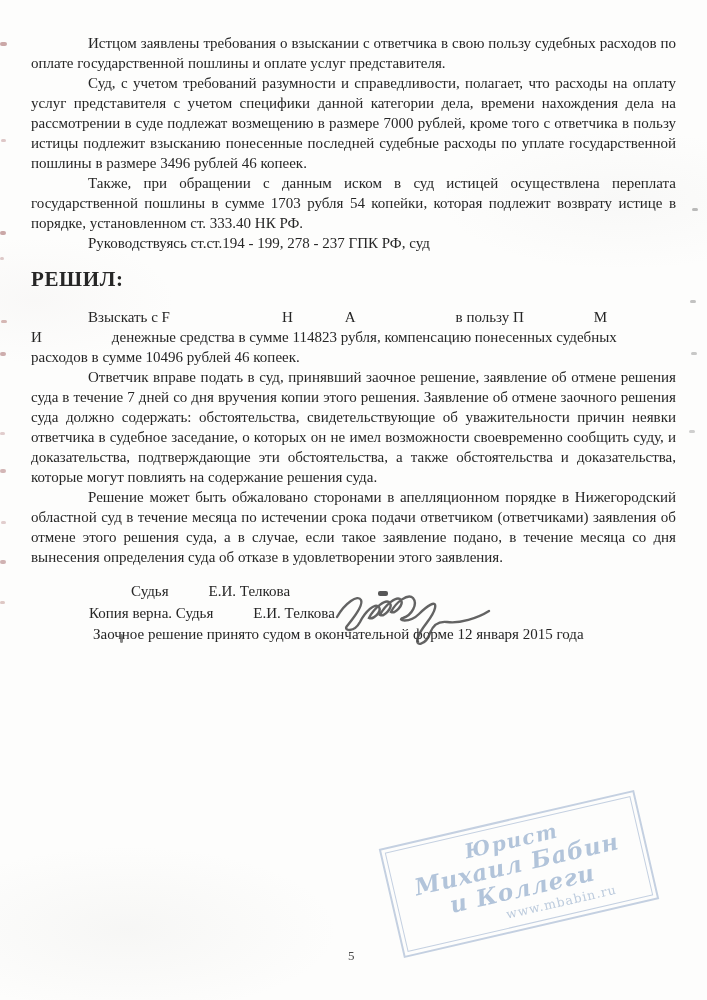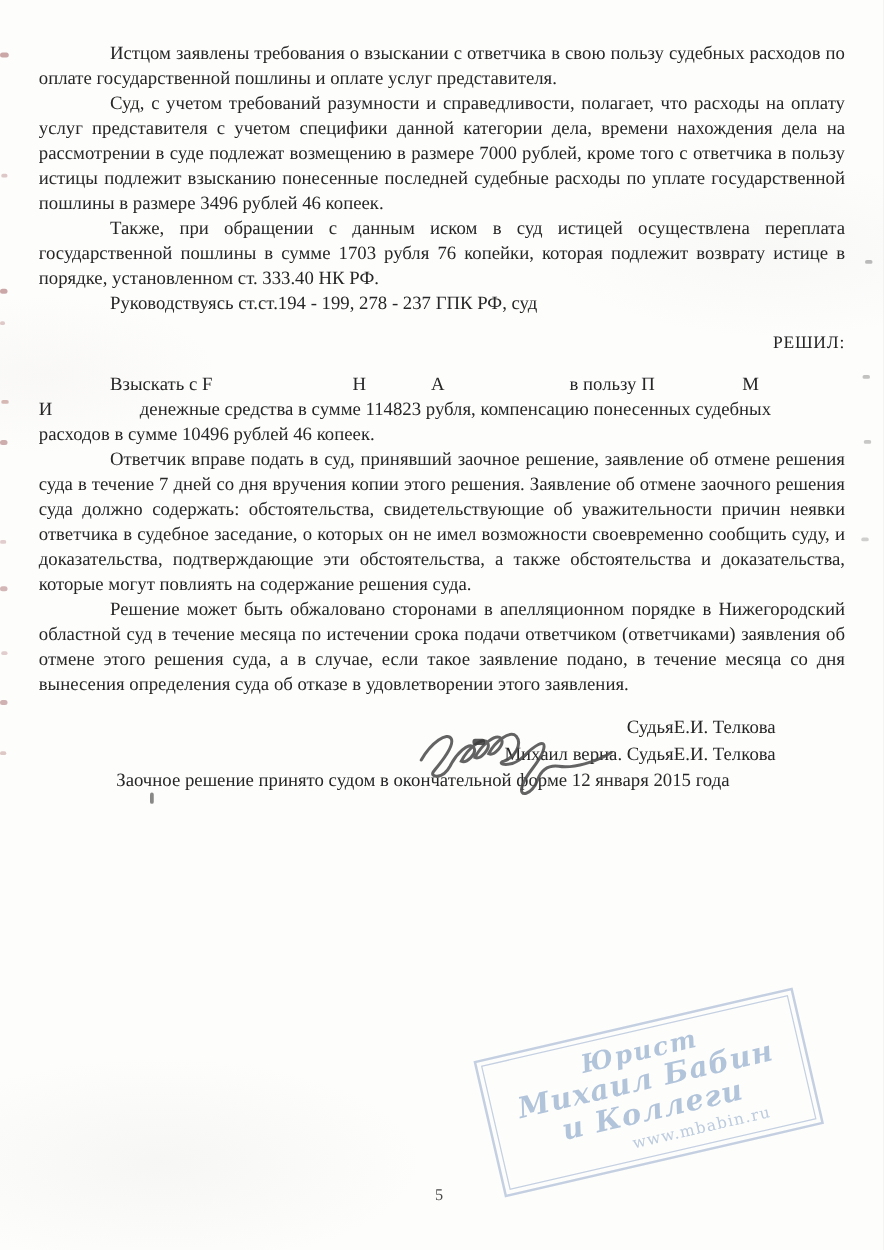--- a/index.html
+++ b/index.html
@@ -21,32 +21,32 @@
   .doc-body p{
     margin:0;
     font-size:15px;
     line-height:20px;
     text-align:justify;
   }
   .doc-body p.indent{ text-indent:57px; }
   .gap{ display:inline-block; }
   .heading{
     margin:14px 0 15px 0;
-    text-align:right;
-    font-size:14px;
-    font-weight:normal;
+    text-align:left;
+    font-size:21px;
+    font-weight:bold;
     letter-spacing:0.6px;
   }
   .sig-block{
     position:relative;
     margin-top:14px;
     font-size:15px;
     line-height:21.5px;
   }
-  .sig-row{ display:flex; justify-content:flex-end; padding-right:45px; }
+  .sig-row{ display:flex; justify-content:flex-start; padding-right:45px;gap:40px; }
   .sig-name{ width:92px; text-align:left; }
   .sig-label.judge{ margin-left:100px; }
   .sig-label.copy{ margin-left:58px; }
   .sig-final{ margin-left:62px; padding-right:0; }
   .signature-svg{
     position:absolute;
     left:300px; top:-14px;
     width:165px; height:92px;
     pointer-events:none;
   }
@@ -83,38 +83,38 @@
 </style>
 </head>
 <body>
 
 <div class="page">
 
   <div class="doc-body">
     <div id="paras-intro">
         <p class="indent">Истцом заявлены требования о взыскании с ответчика в свою пользу судебных расходов по оплате государственной пошлины и оплате услуг представителя.</p>
         <p class="indent">Суд, с учетом требований разумности и справедливости, полагает, что расходы на оплату услуг представителя с учетом специфики данной категории дела, времени нахождения дела на рассмотрении в суде подлежат возмещению в размере 7000  рублей, кроме того с  ответчика в пользу истицы подлежит взысканию понесенные последней судебные расходы по уплате государственной пошлины в размере 3496 рублей 46 копеек.</p>
-        <p class="indent">Также, при обращении с данным иском в суд истицей осуществлена переплата государственной пошлины в сумме 1703 рубля 76 копейки, которая подлежит возврату истице в порядке, установленном ст. 333.40 НК РФ.</p>
+        <p class="indent">Также, при обращении с данным иском в суд истицей осуществлена переплата государственной пошлины в сумме 1703 рубля 54 копейки, которая подлежит возврату истице в порядке, установленном ст. 333.40 НК РФ.</p>
         <p class="indent">Руководствуясь ст.ст.194 - 199, 278 - 237  ГПК РФ,  суд</p>
       </div>
     <div class="heading">РЕШИЛ:</div>
     <div id="paras-operative">
         <p class="indent">Взыскать  с  F<span class="gap" style="width: 112px;"></span>Н<span class="gap" style="width: 52px;"></span>А<span class="gap" style="width: 100px;"></span>в  пользу  П<span class="gap" style="width: 70px;"></span>М<br>И<span class="gap" style="width: 70px;"></span>денежные средства в сумме 114823 рубля,  компенсацию понесенных судебных<br>расходов в сумме 10496 рублей 46 копеек.</p>
         <p class="indent">Ответчик вправе подать в суд, принявший заочное решение, заявление об отмене решения суда в течение 7 дней со дня вручения  копии этого решения. Заявление об отмене заочного решения суда должно содержать: обстоятельства, свидетельствующие об уважительности причин неявки ответчика в судебное заседание, о которых он не имел возможности своевременно сообщить суду, и доказательства, подтверждающие эти обстоятельства, а также обстоятельства и доказательства, которые могут повлиять на содержание решения суда.</p>
         <p class="indent">Решение может быть обжаловано сторонами в апелляционном порядке в Нижегородский областной суд  в течение месяца по истечении срока подачи ответчиком (ответчиками)  заявления об отмене этого решения суда, а в случае, если такое заявление подано, в течение месяца  со дня вынесения определения суда об отказе в удовлетворении этого заявления.</p>
       </div>
   </div>
 
   <div class="sig-block">
     <div class="sig-row">
       <span class="sig-label judge">Судья</span>
       <span class="sig-name">Е.И. Телкова</span>
     </div>
     <div class="sig-row">
-      <span class="sig-label copy">Михаил верна. Судья</span>
+      <span class="sig-label copy">Копия верна. Судья</span>
       <span class="sig-name">Е.И. Телкова</span>
     </div>
     <div class="sig-final">Заочное решение принято судом в окончательной форме 12 января 2015 года</div>
 
     <svg class="signature-svg" viewBox="0 0 165 92" fill="none">
       <path d="M6 50 C14 36 27 27 30 33 C33 39 20 54 16 59 C12 64 23 66 29 55
                C34 45 44 35 48 40 C51 45 42 53 38 51
                C43 41 55 31 59 36 C62 41 53 50 49 48
                C54 38 66 28 70 33 C73 38 64 47 60 45
                C65 35 77 26 82 31 C87 37 81 48 72 51 C65 53 78 57 88 47

